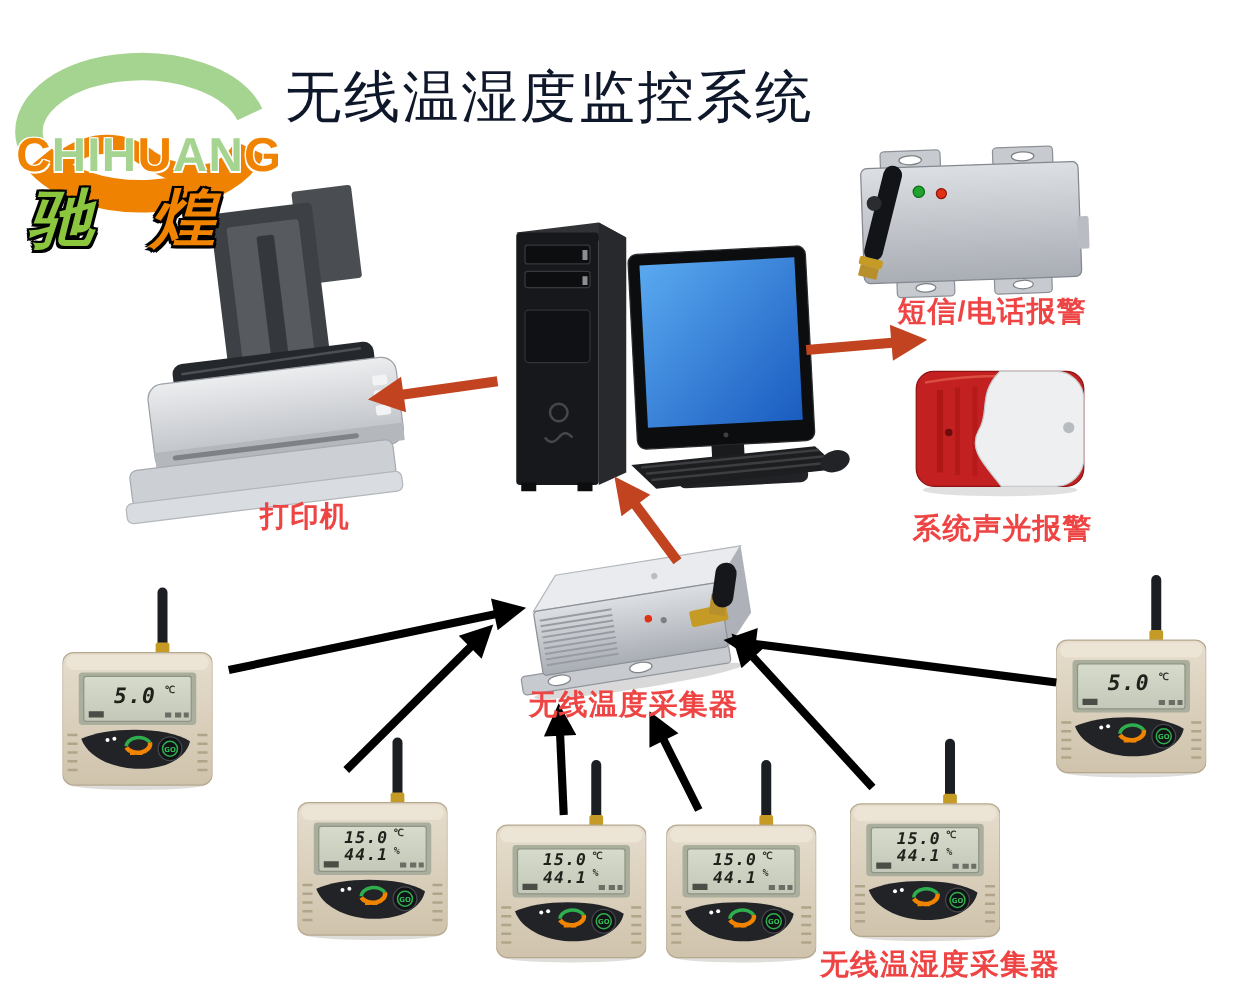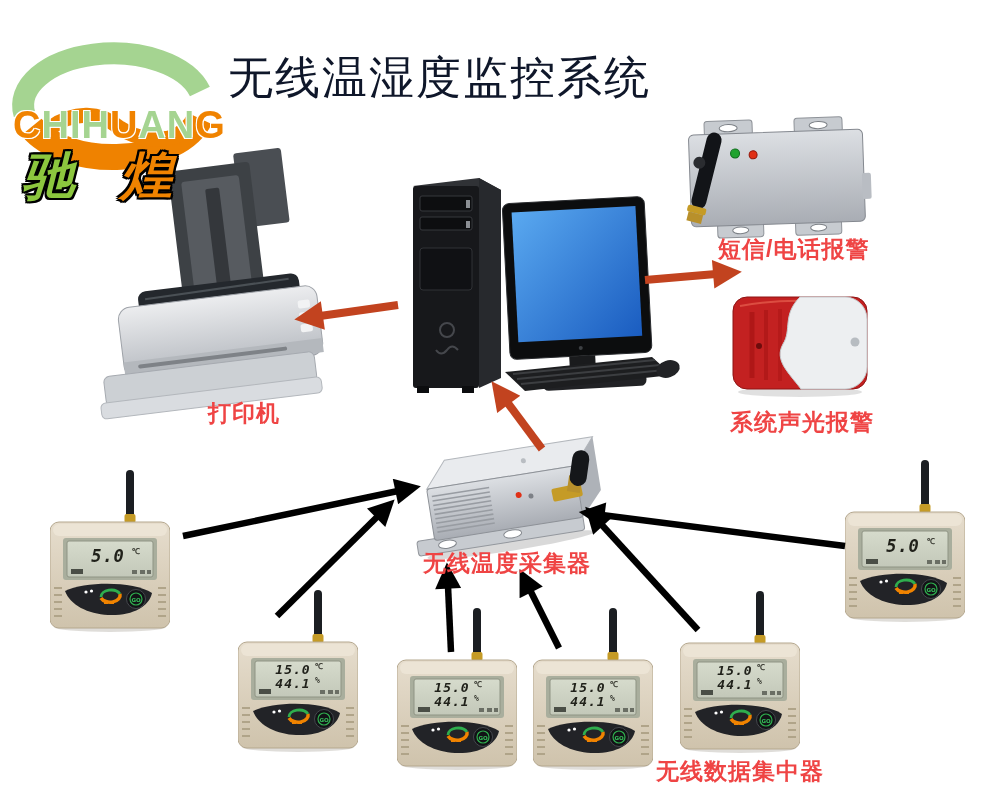--- a/index.html
+++ b/index.html
@@ -255,15 +255,15 @@
 
   <div class="cnrow">
     <span class="cn green">驰</span>
     <span class="cn orange">煌</span>
   </div>
 
   <div class="label" style="left:208px;top:398px;">打印机</div>
   <div class="label" style="left:718px;top:234px;">短信/电话报警</div>
   <div class="label" style="left:730px;top:407px;">系统声光报警</div>
   <div class="label" style="left:423px;top:548px;">无线温度采集器</div>
-  <div class="label" style="left:656px;top:756px;">无线数据集中器</div>
+  <div class="label" style="left:656px;top:756px;">无线温湿度采集器</div>
 
 </div>
 
 </body></html>

